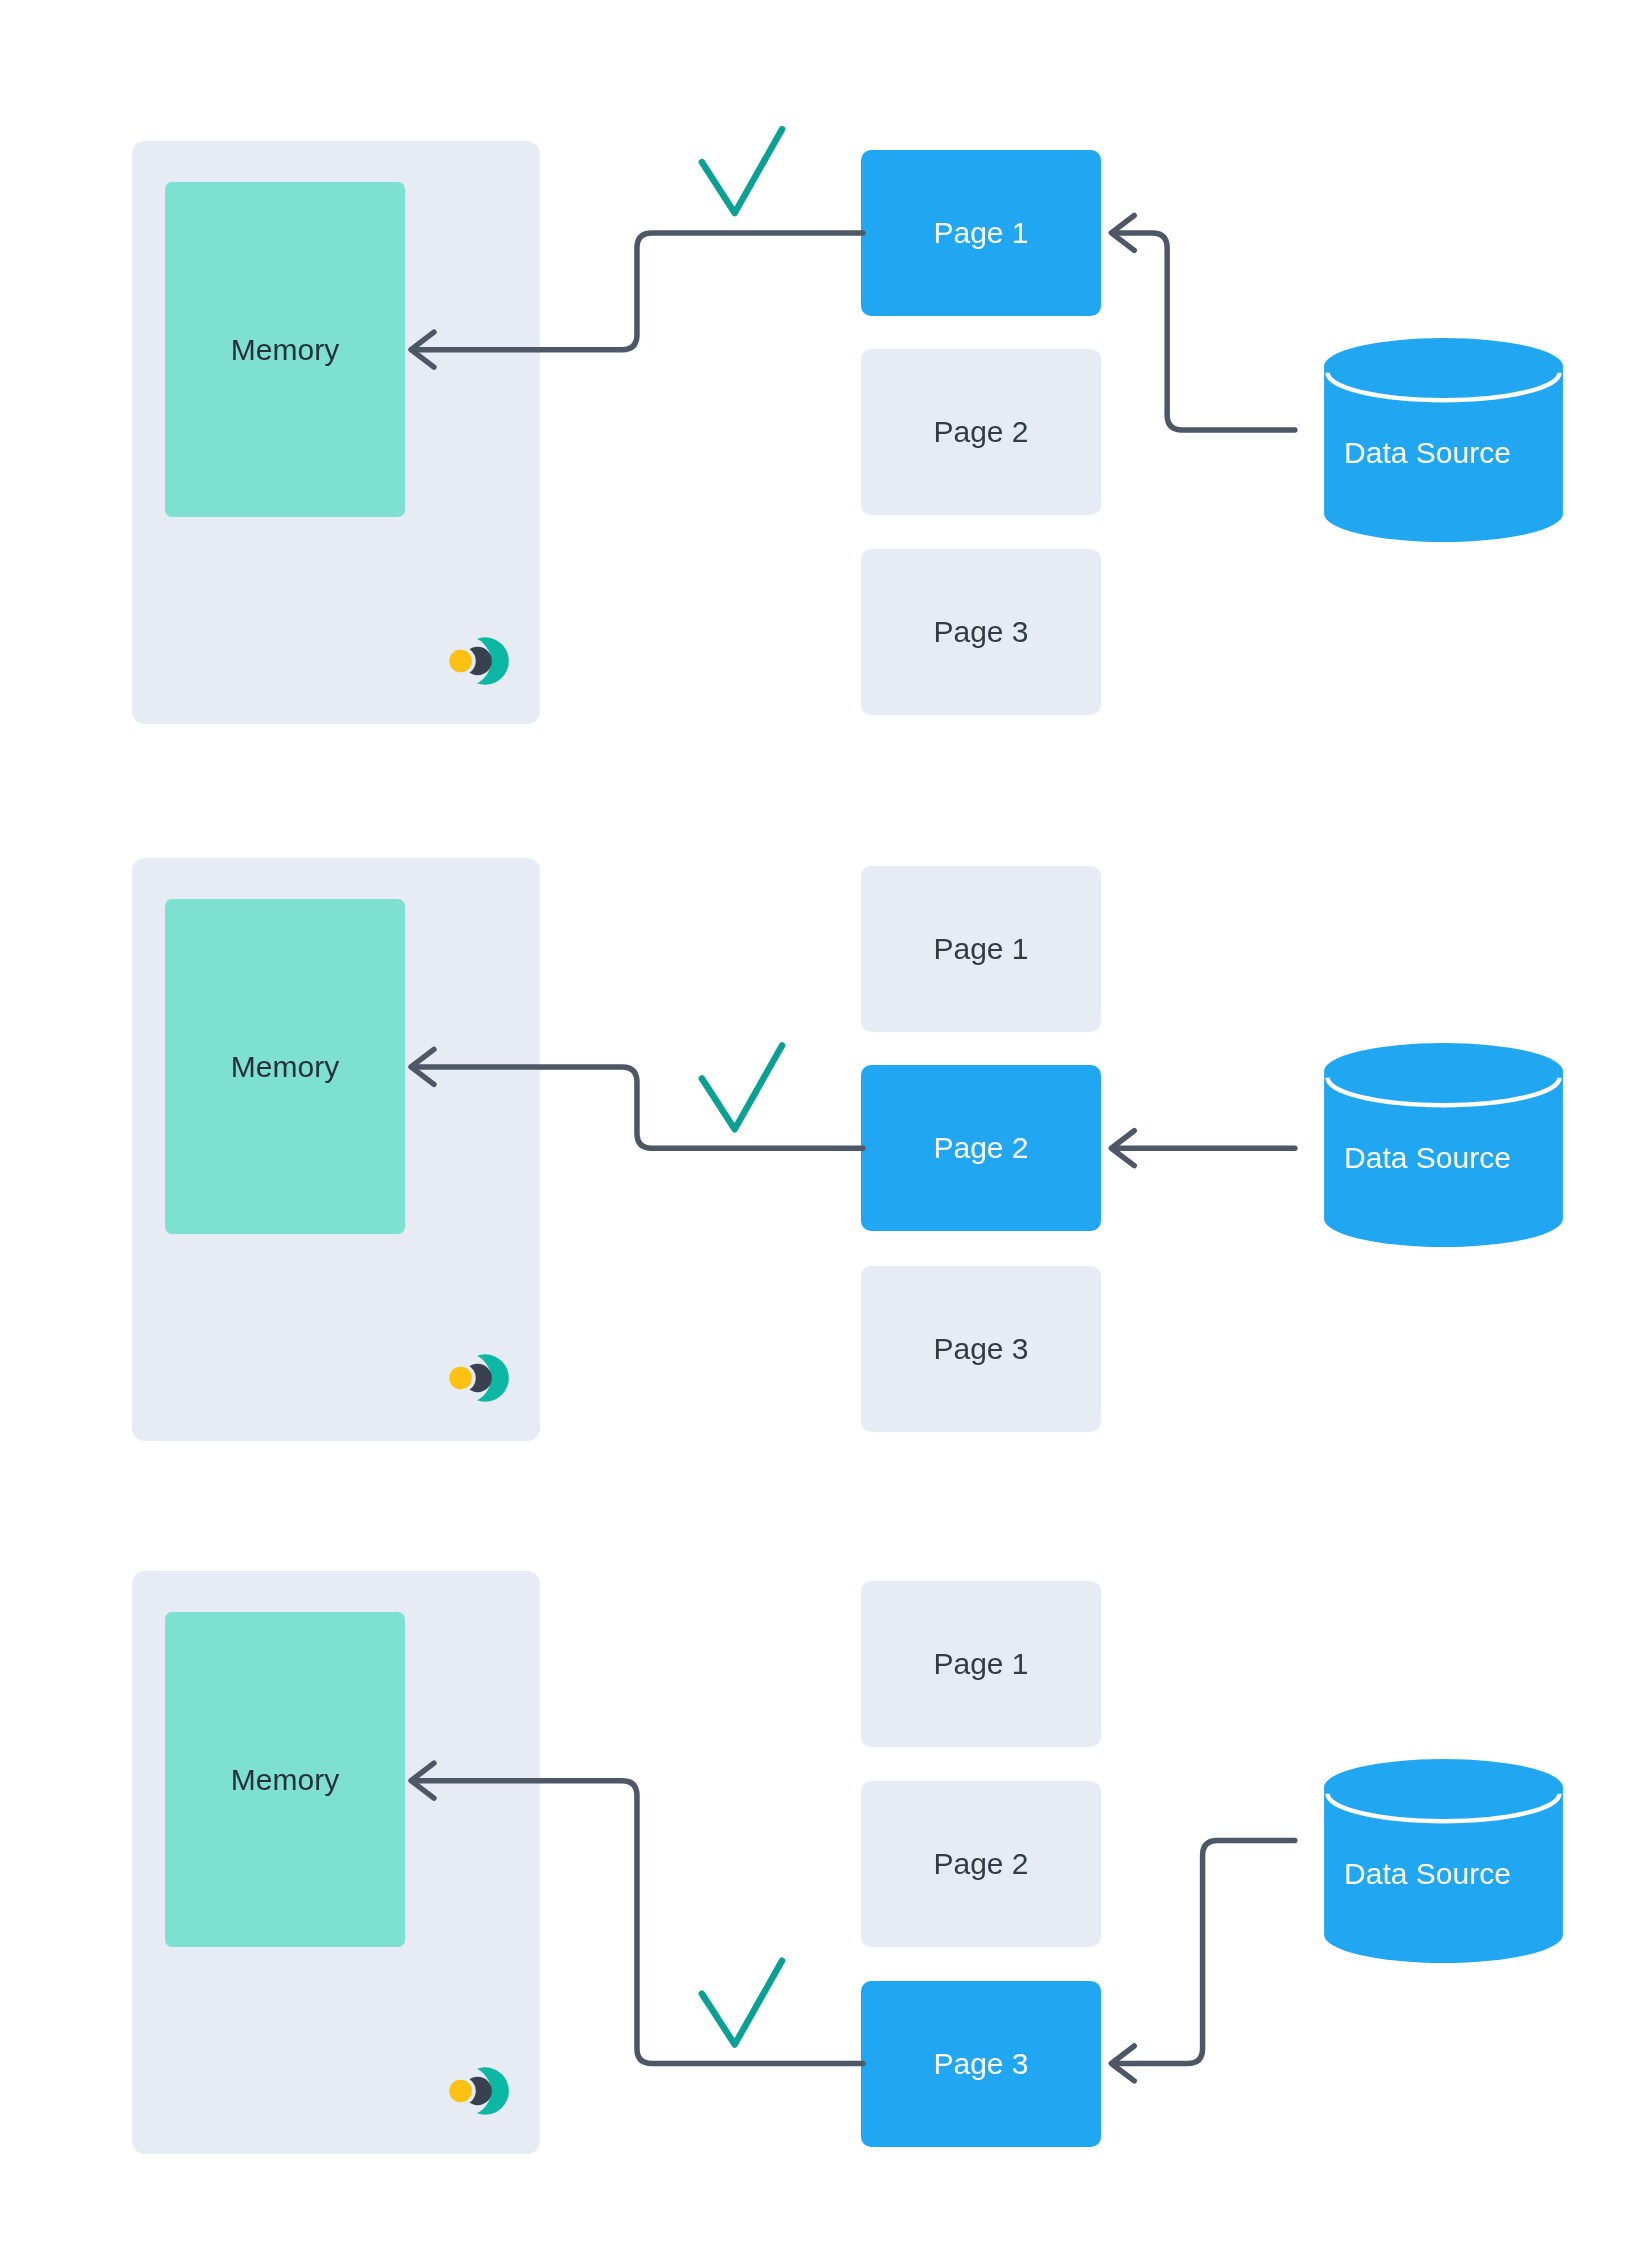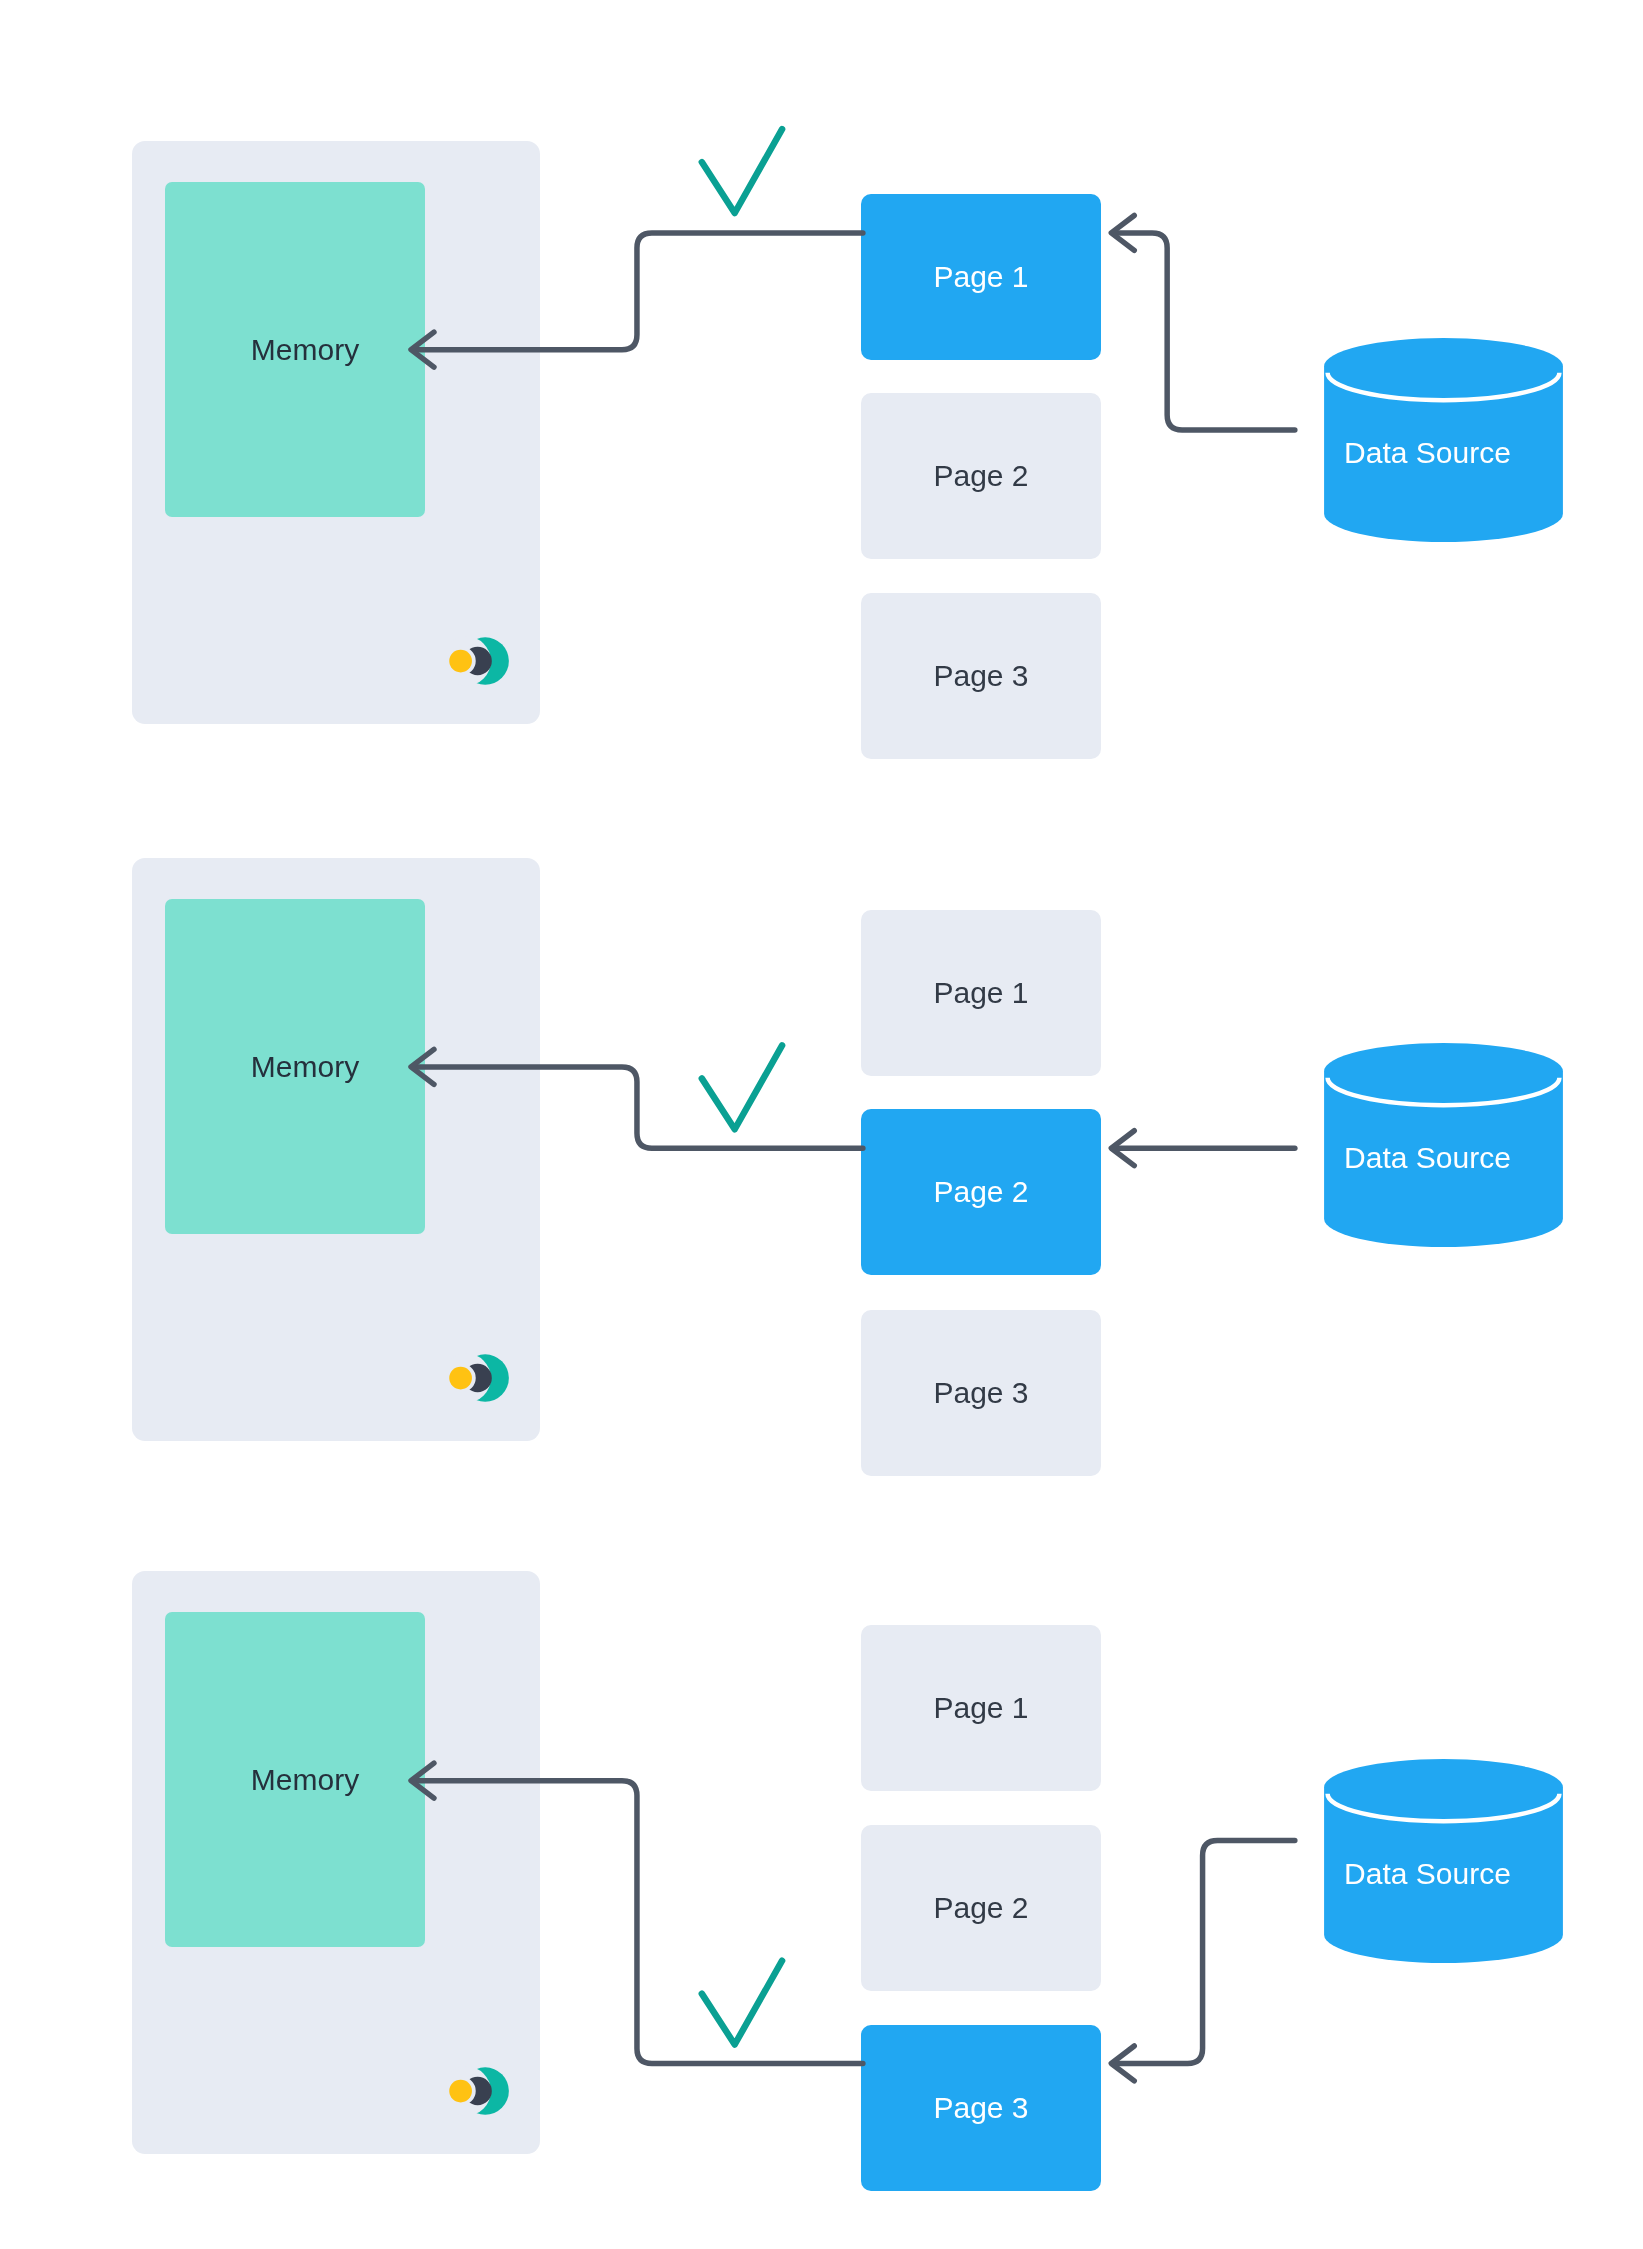--- a/index.html
+++ b/index.html
@@ -1,26 +1,26 @@
 <!DOCTYPE html>
 <html style="--background: #ffffff; --panel: #e7ebf3; --page-inactive: #e7ebf3; --accent-blue: #21a7f2; --memory-fill: #7de0d0; --arrow: #4e5765; --check: #0aa093; --text-dark: #25303c; --text-page: #323a46; --text-on-blue: #ffffff; --logo-teal: #0cb7a4; --logo-dark: #394050; --logo-yellow: #ffc212;font-size:8px"><head>
 <meta charset="utf-8">
 <style>
   html,body{margin:0;padding:0;}
   body{background:#fff;font-family:"Liberation Sans", sans-serif;}
   .canvas{position:relative;width:1644px;height:2250px;background:var(--background,#fff);overflow:hidden;}
 
   .panel{position:absolute;left:132px;width:408px;height:583px;background:var(--panel,#e7ebf3);border-radius:13px;}
   .memory{position:absolute;left:33px;top:41px;width:240px;height:335px;background:var(--memory-fill,#7de0d0);border-radius:7px;
-          display:flex;align-items:center;justify-content:center;padding-left:20px;}
+          display:flex;align-items:center;justify-content:center;}
   .memory .label{color:var(--text-dark,#25303c);}
   .logo{position:absolute;right:29px;bottom:36px;}
 
   .page{position:absolute;left:861px;width:240px;height:166px;background:var(--page-inactive,#e7ebf3);border-radius:10px;
-        display:flex;align-items:center;justify-content:center;margin-top:44px;}
+        display:flex;align-items:center;justify-content:center;}
   .page .label{color:var(--text-page,#323a46);}
   .page.active{background:var(--accent-blue,#21a7f2);}
   .page.active .label{color:var(--text-on-blue,#ffffff);}
 
   .cylinder{position:absolute;left:1292px;width:239px;height:204px;padding-left:32px;}
   .cylinder .label{position:absolute;left:0;top:0;width:100%;height:100%;display:flex;align-items:center;justify-content:center;
                    padding-top:26px;box-sizing:border-box;color:var(--text-on-blue,#ffffff);}
 
   .label{font-size:30px;line-height:1;font-weight:400;white-space:nowrap;}
 

